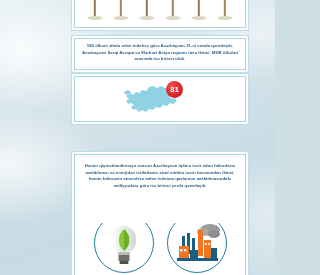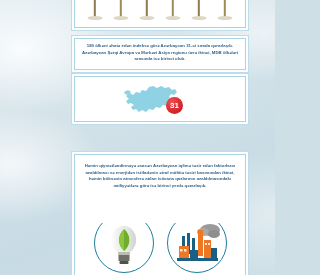--- a/index.html
+++ b/index.html
@@ -114,21 +114,21 @@
     height: 42px;
   }
   #map-svg {
     position: absolute;
     left: 0;
     top: 2px;
   }
   #rank-pin {
     position: absolute;
     left: 44px;
-    top: 19px;
+    top: 3px;
     width: 17px;
     height: 17px;
     border-radius: 50%;
     background: radial-gradient(circle at 34% 30%, #ef4f52 0%, #d8262c 60%, #b41c23 100%);
     color: #ffffff;
     font-size: 8px;
     font-weight: bold;
     display: flex;
     align-items: center;
     justify-content: center;

